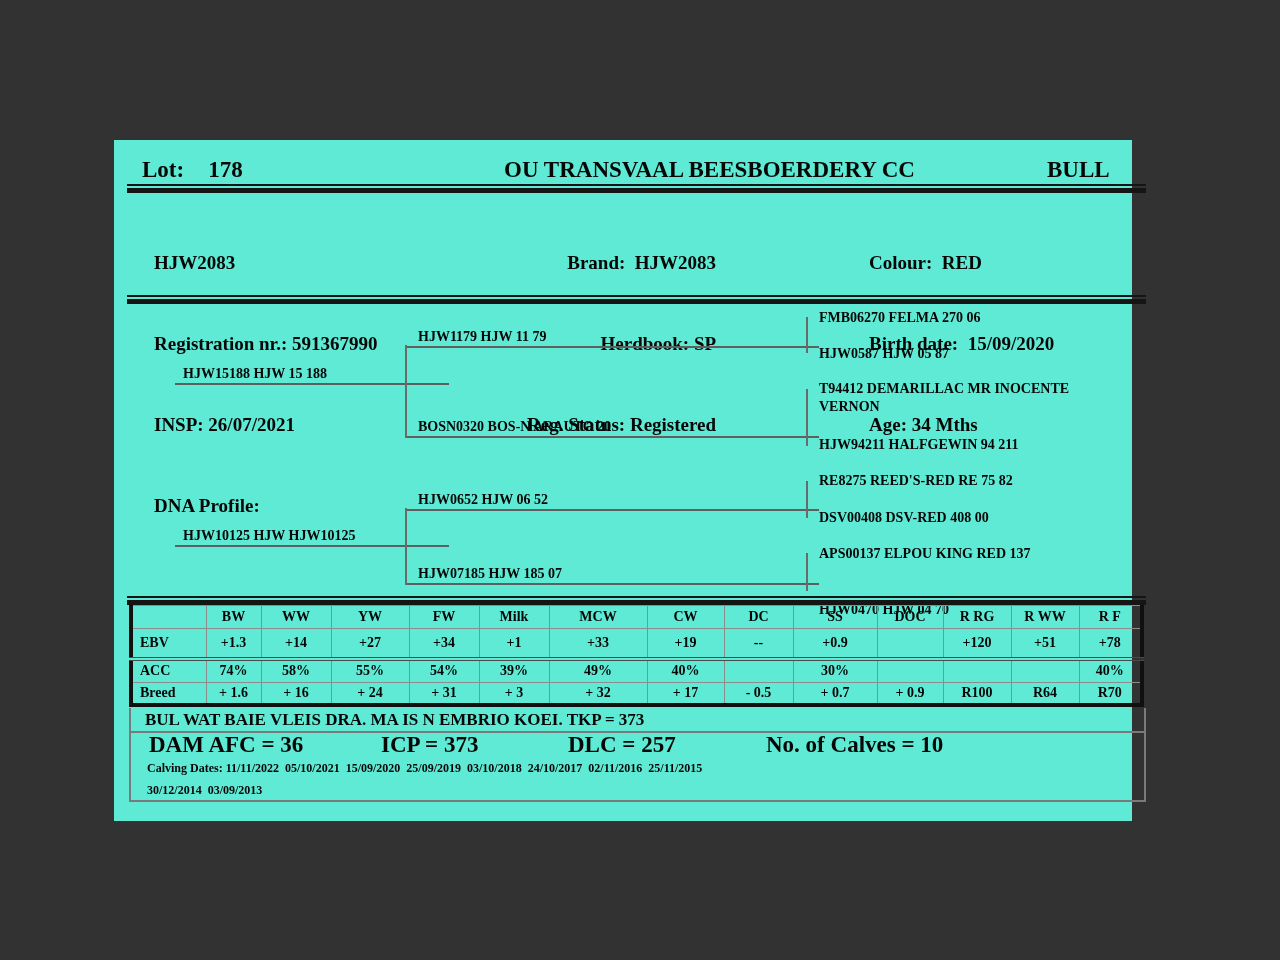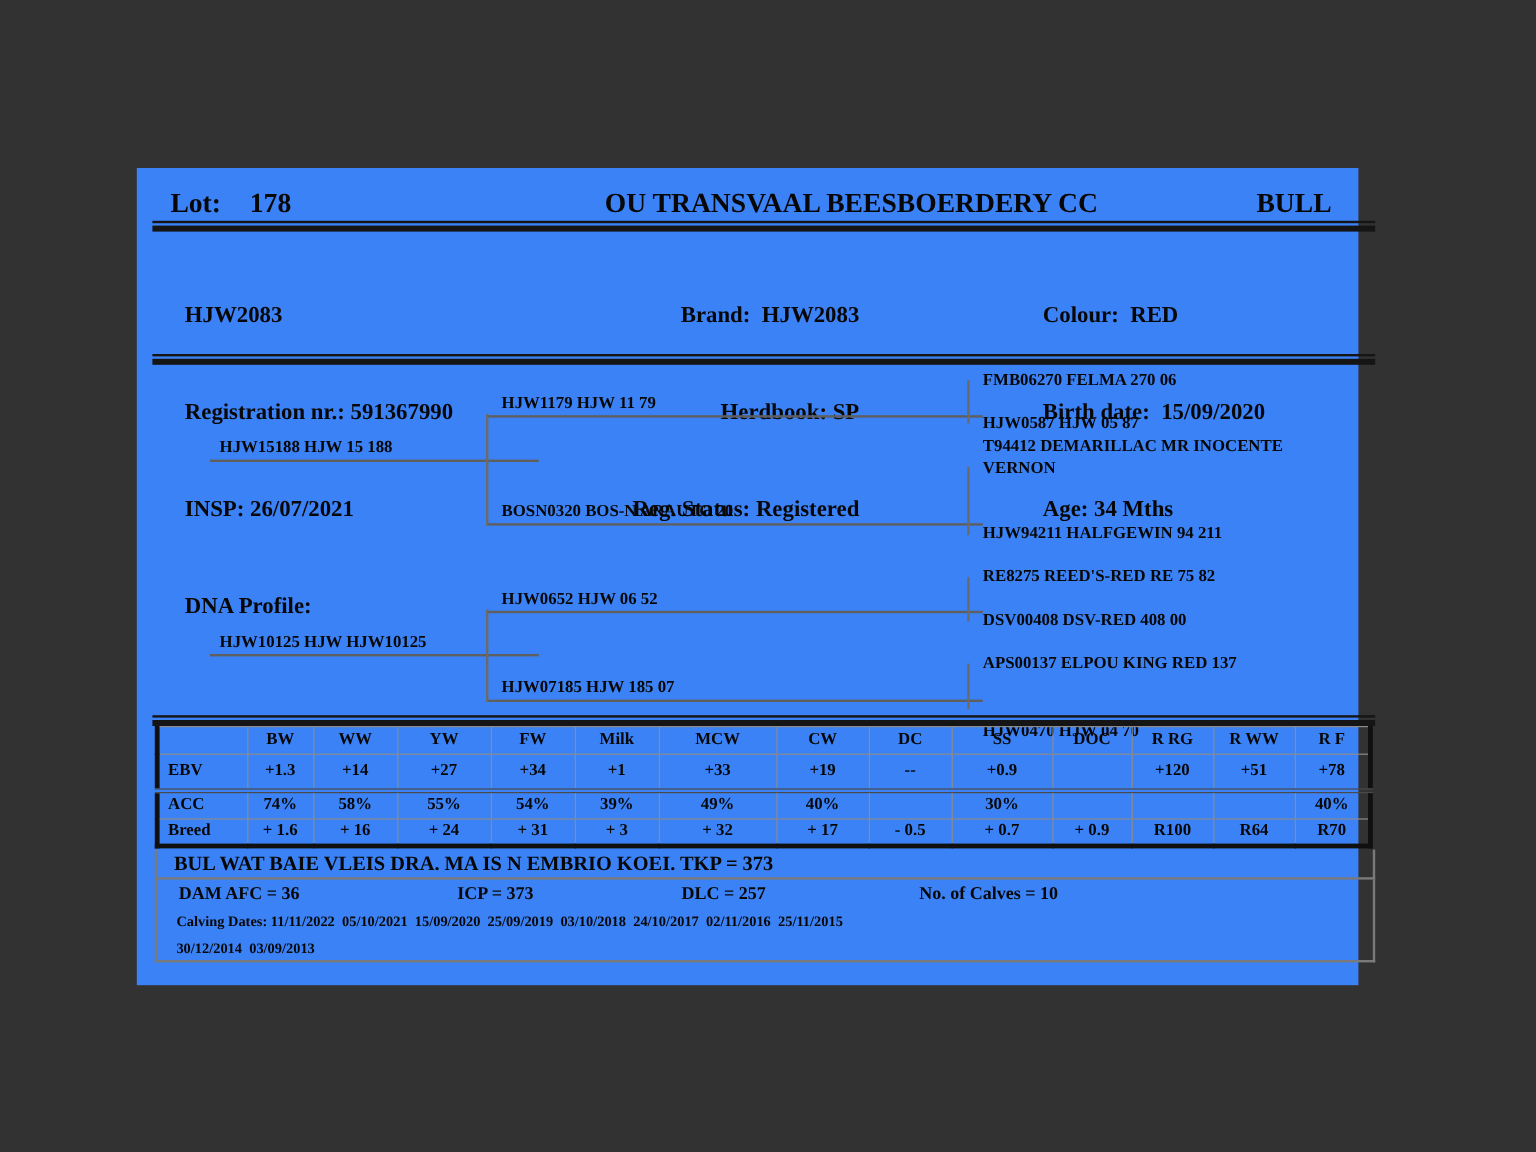--- a/index.html
+++ b/index.html
@@ -7,21 +7,21 @@
     width:1280px; height:960px;
     background:#323232;
     overflow:hidden;
     font-family:"Liberation Serif","DejaVu Serif",serif;
     font-weight:700;
     color:#070707;
   }
   .page {
     position:absolute; left:114px; top:140px;
     width:1018px; height:681px;
-    background:#3b82f6;
+    background:#5eead4;
   }
   .abs { position:absolute; }
 
   
   .hdr { font-size:23px; line-height:30px; white-space:pre; }
   .hdr-lot   { left:28px;  top:15px; }
   .hdr-lotnum{ margin-left:24px; }
   .hdr-farm  { left:390px; top:15px; }
   .hdr-sex   { left:933px; top:15px; }
 
@@ -72,21 +72,21 @@
   
   .bul-box {
     left:15px; top:568px; width:1017px; height:25px;
     border:2px solid #7a7a7a; border-top:none; box-sizing:border-box;font-family:Liberation Serif, serif;
   }
   .bul-text { left:14px; top:1px; font-size:17px; line-height:21px; white-space:pre; }
   .dam-box {
     left:15px; top:593px; width:1017px; height:69px;
     border:2px solid #7a7a7a; border-top:none; box-sizing:border-box;
   }
-  .dam-item { top:2px; font-size:15px; line-height:20px; white-space:pre; }
+  .dam-item { top:2px; font-size:23px; line-height:20px; white-space:pre; }
   .calv { left:16px; font-size:12px; line-height:20px; white-space:pre;font-family:Liberation Serif, serif; }
 </style>
 </head>
 <body>
 
 <div class="page">
 
   <div class="abs hdr hdr-lot"><span>Lot:</span><span class="hdr-lotnum">178</span></div>
   <div class="abs hdr hdr-farm">OU TRANSVAAL BEESBOERDERY CC</div>
   <div class="abs hdr hdr-sex">BULL</div>
@@ -115,21 +115,21 @@
   <div class="abs ped ped-u ped-parent" style="top:224px;">HJW15188 HJW 15 188</div>
   <div class="abs ped ped-u ped-parent" style="top:386px;">HJW10125 HJW HJW10125</div>
 
   <div class="abs ped ped-u ped-gp" style="top:187px;">HJW1179 HJW 11 79</div>
   <div class="abs ped ped-u ped-gp" style="top:277px;">BOSN0320 BOS-N ARAUTO 20</div>
   <div class="abs ped ped-u ped-gp" style="top:350px;">HJW0652 HJW 06 52</div>
   <div class="abs ped ped-u ped-gp" style="top:424px;">HJW07185 HJW 185 07</div>
 
   <div class="abs ped ped-ggp" style="top:169px;">FMB06270 FELMA 270 06</div>
   <div class="abs ped ped-ggp" style="top:205px;">HJW0587 HJW 05 87</div>
-  <div class="abs ped ped-ggp" style="top:224px;">T94412 DEMARILLAC MR INOCENTE VERNON</div>
+  <div class="abs ped ped-ggp" style="top:240px;">T94412 DEMARILLAC MR INOCENTE VERNON</div>
   <div class="abs ped ped-ggp" style="top:296px;">HJW94211 HALFGEWIN 94 211</div>
   <div class="abs ped ped-ggp" style="top:332px;">RE8275 REED'S-RED RE 75 82</div>
   <div class="abs ped ped-ggp" style="top:369px;">DSV00408 DSV-RED 408 00</div>
   <div class="abs ped ped-ggp" style="top:405px;">APS00137 ELPOU KING RED 137</div>
   <div class="abs ped ped-ggp" style="top:441px;margin-top:20px;">HJW0470 HJW 04 70</div>
 
   <div class="abs vline" style="left:291px; top:205px; height:93px;"></div>
   <div class="abs vline" style="left:291px; top:368px; height:77px;"></div>
   <div class="abs vline" style="left:692px; top:177px; height:36px;"></div>
   <div class="abs vline" style="left:692px; top:249px; height:57px;"></div>

